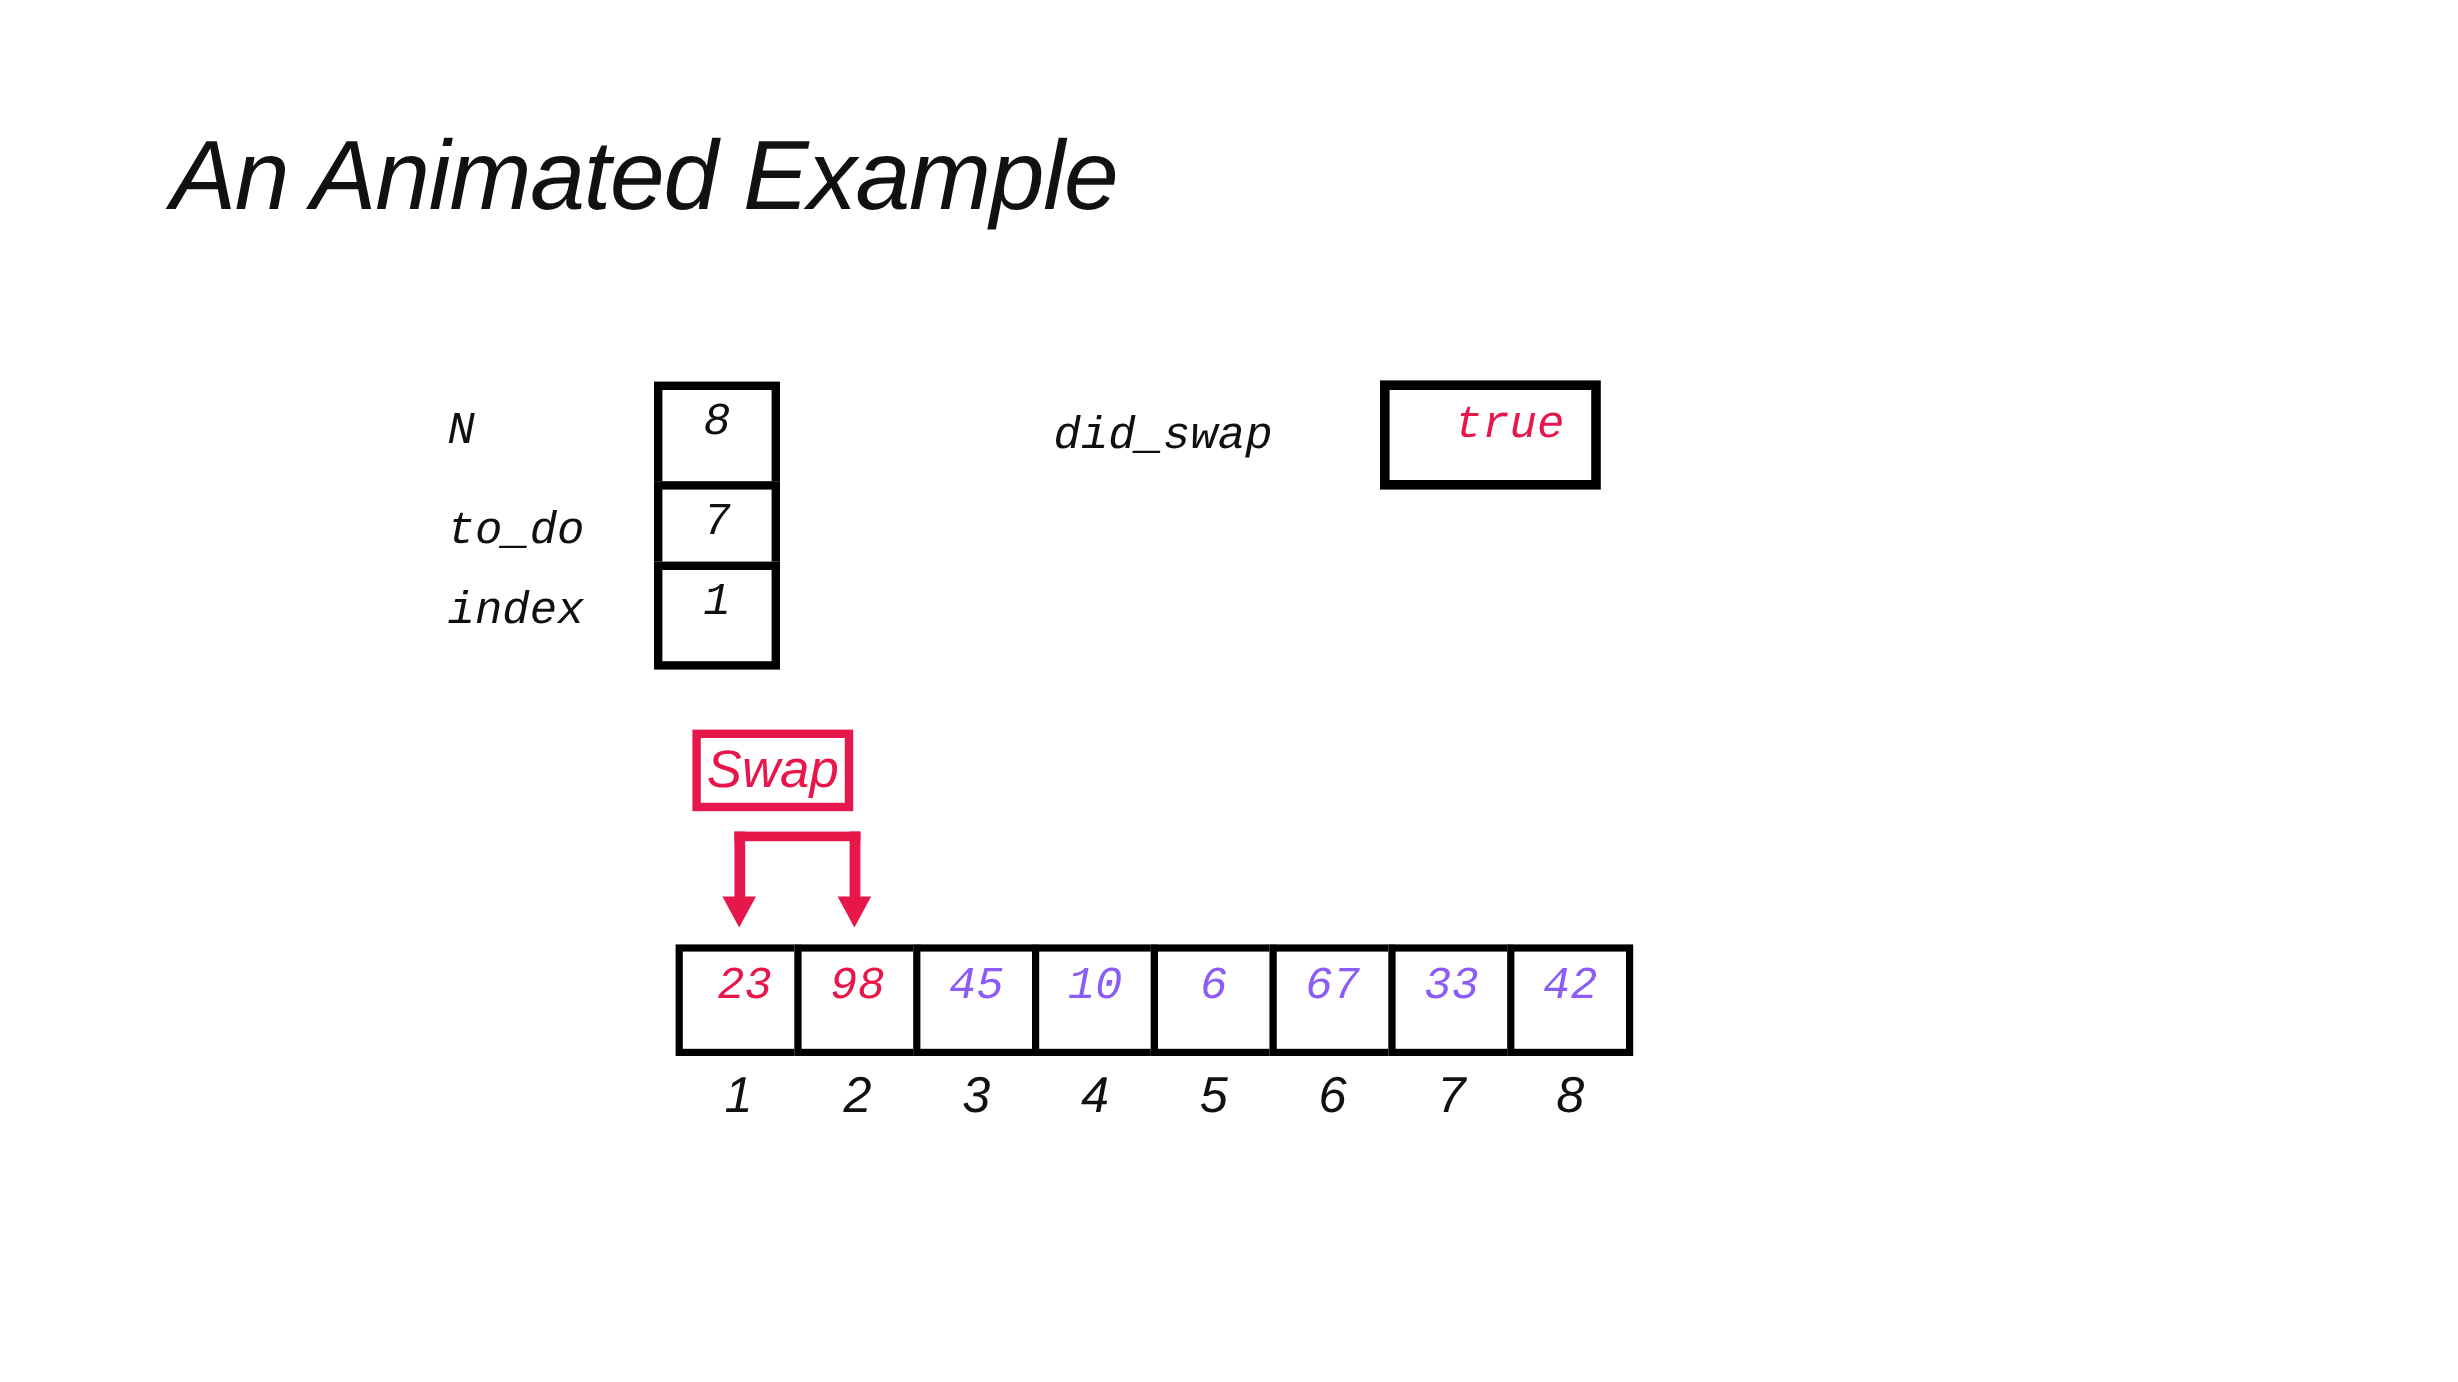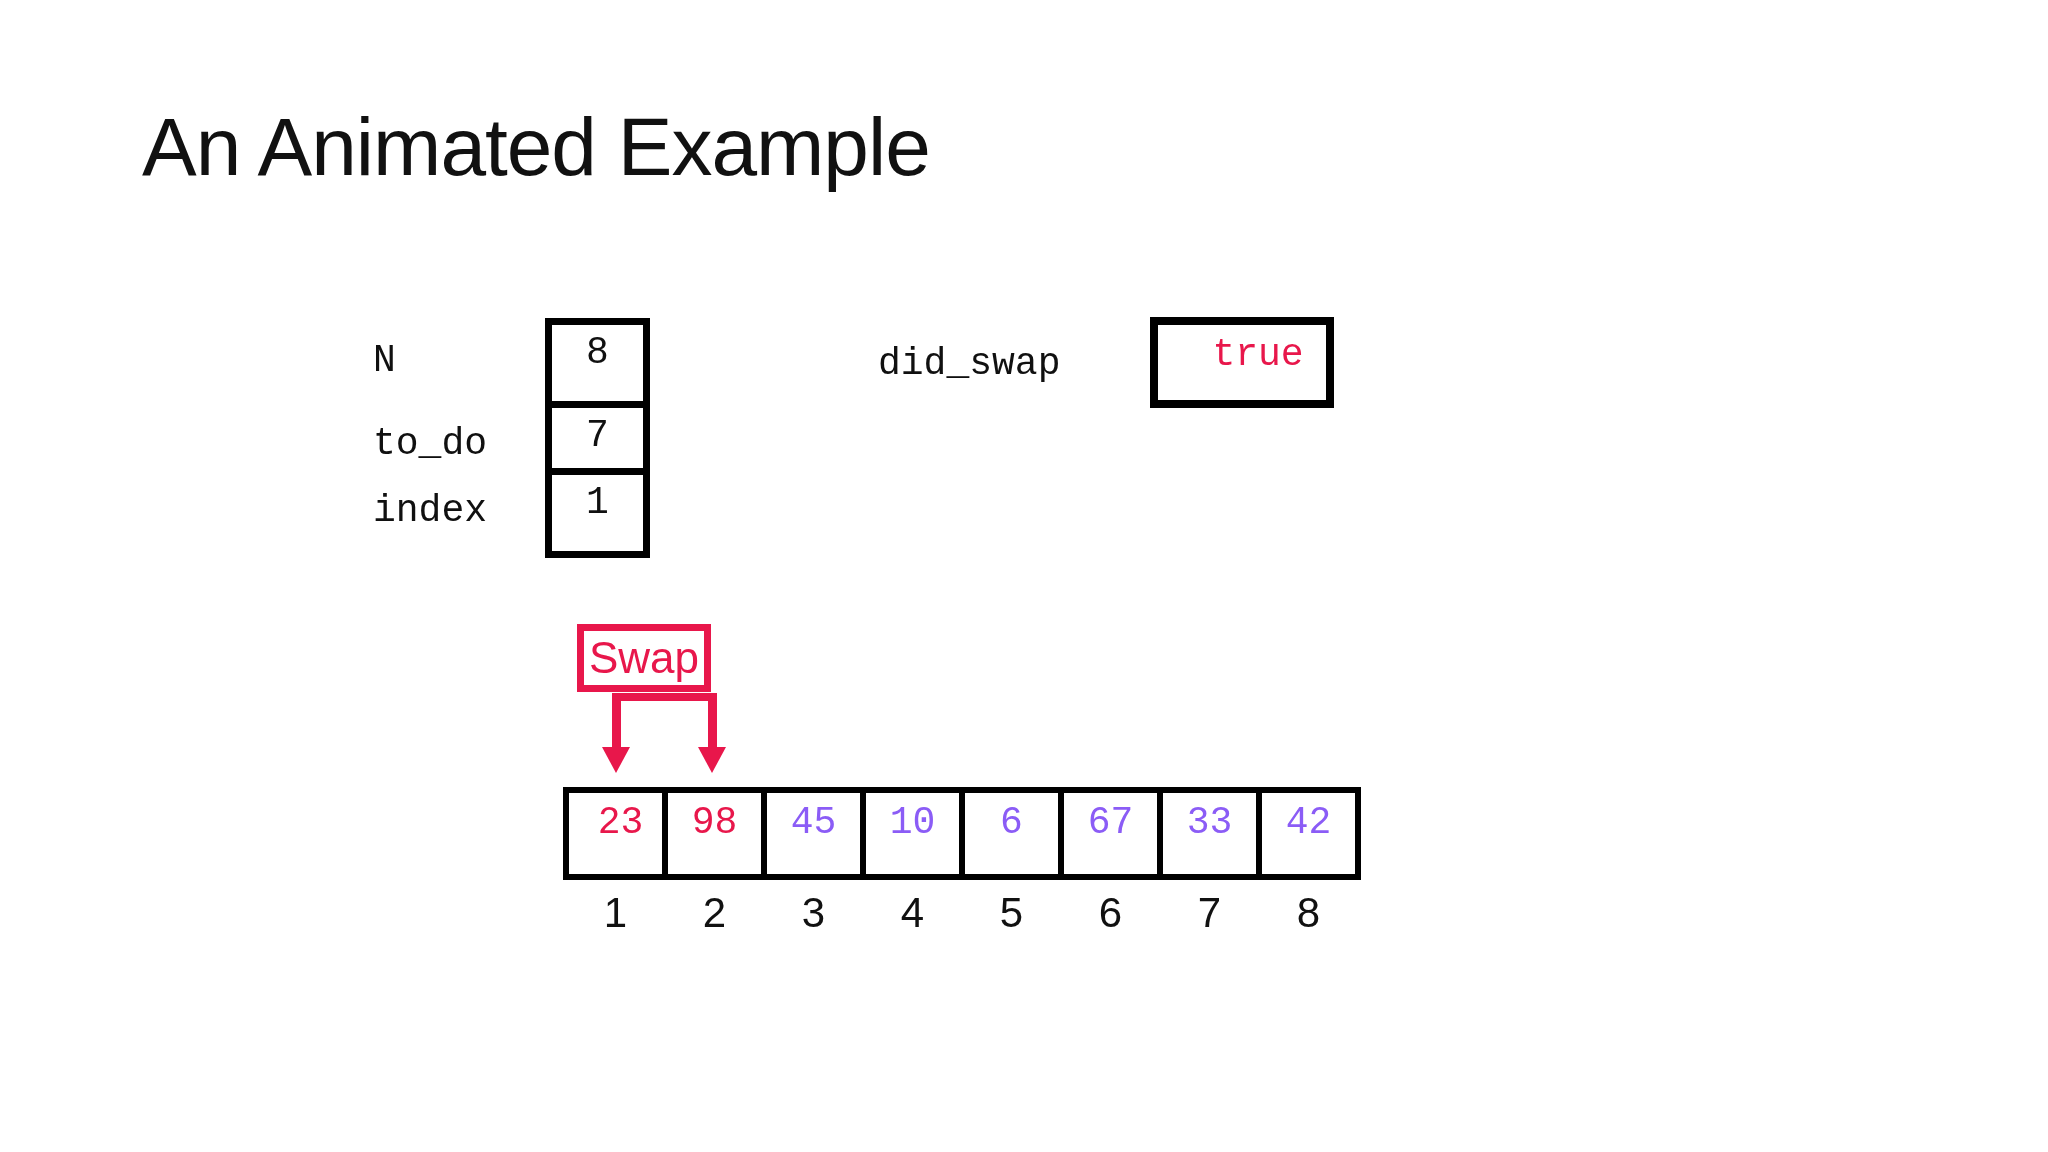--- a/index.html
+++ b/index.html
@@ -3,20 +3,21 @@
 <meta charset="utf-8">
 <style>
   html,body{margin:0;padding:0;background:#ffffff;}
   .slide{
     position:relative;
     width:2048px;height:1152px;
     background:#ffffff;
     overflow:hidden;
     font-family:"Liberation Sans",sans-serif;
     color:#0f0f0f;
+    font-style:italic;
   }
   
   .title{
     position:absolute;left:142px;top:100px;
     font-size:82px;font-weight:300;letter-spacing:-1px;
     color:#111111;white-space:nowrap;
   }
   
   .var-row{position:absolute;left:373px;width:460px;height:83px;}
   .var-label{
@@ -48,21 +49,21 @@
     display:block;padding-top:10px;
     font-family:"Liberation Mono",monospace;font-size:38px;line-height:40px;
     color:#e8174b;
     padding-left:32px;
   }
   
   .swap-box{
     position:absolute;left:577px;top:608px;
     width:134px;height:68px;box-sizing:border-box;
     border:7px solid #e8174b;background:#ffffff;
-    display:flex;align-items:center;justify-content:center;margin-top:16px;
+    display:flex;align-items:center;justify-content:center;
   }
   .swap-box .swap-text{
     font-family:"Liberation Sans",sans-serif;font-size:44px;color:#e8174b;
   }
   
   .bracket-h{position:absolute;left:612px;top:693px;width:105px;height:8px;background:#e8174b;}
   .bracket-v-left{position:absolute;left:612px;top:693px;width:9px;height:57px;background:#e8174b;}
   .bracket-v-right{position:absolute;left:708px;top:693px;width:9px;height:57px;background:#e8174b;}
   .arrowhead{
     position:absolute;width:0;height:0;

